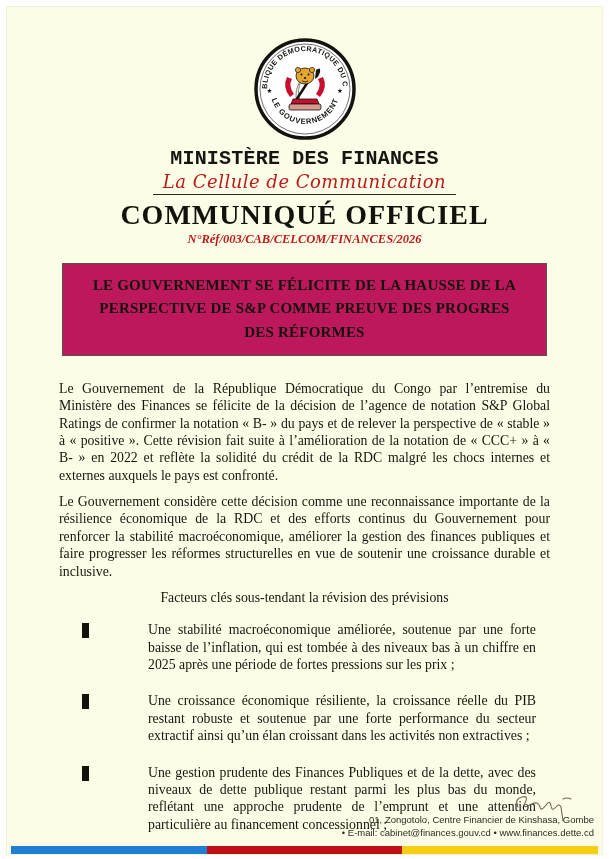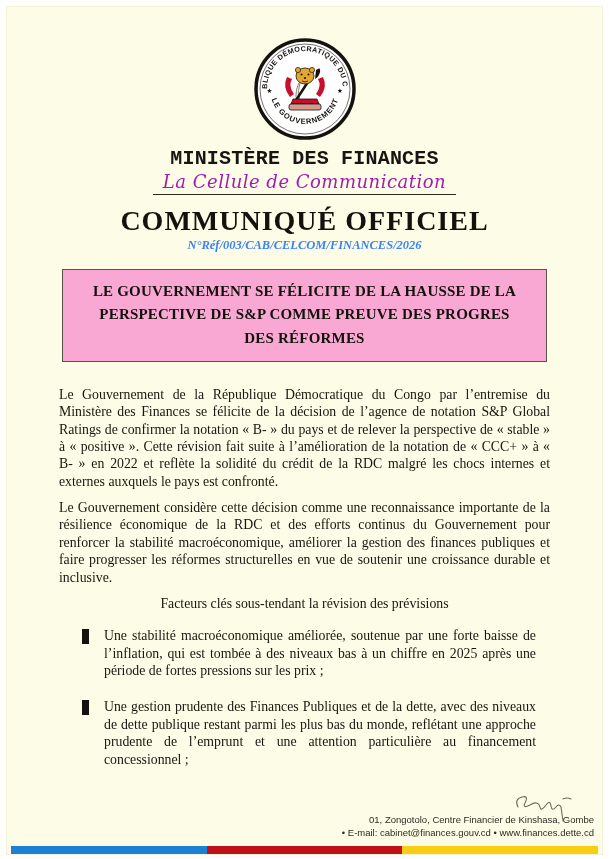--- a/index.html
+++ b/index.html
@@ -35,48 +35,48 @@
     font-size: 20px;
     letter-spacing: 0.2px;
     color: #171512;
   }
   .unit {
     display: inline-block;
     margin-top: 1px;
     font-family: "DejaVu Serif", serif;
     font-style: italic;
     font-size: 18px;
-    color: #a21caf;
+    color: #b91c1c;
     border-bottom: 1.5px solid #2a2820;
     padding: 0 10px 2px 10px;
     letter-spacing: 0.5px;
   }
   .doc-type {
-    margin-top: 10px;
+    margin-top: 4px;
     font-family: "Liberation Serif", serif;
     font-weight: 700;
     font-size: 28px;
     letter-spacing: 1px;
     color: #14120c;
   }
   .reference {
     margin-top: 1px;
     font-family: "Liberation Serif", serif;
     font-style: italic;
     font-weight: 700;
     font-size: 12.5px;
-    color: #3b82f6;
+    color: #b91c1c;
   }
 
   
   .headline-box {
     margin: 16px 55px 0 55px;
     border: 1px solid #57554a;
     padding: 10px 22px 11px 22px;
-    background: #f9a8d4;
+    background: #be185d;
   }
   .headline-box .headline {
     font-family: "Liberation Serif", serif;
     font-weight: 700;
     font-size: 15px;
     line-height: 1.55;
     color: #14120c;
     letter-spacing: 0.2px;
   }
 
@@ -93,20 +93,21 @@
     text-align: center;
     margin-bottom: 9px;
     font-size: 13.8px;
     color: #17150f;
   }
   .bullets { margin-top: 15px; }
   .bullet-item {
     display: flex;
     margin: 0 14px 19px 23px;
     text-align: justify;
+    gap: 44px;
   }
   .bullet-marker {
     flex: 0 0 7px;
     width: 7px; height: 15px;
     background: #14120c;
     margin-top: 2px;
     margin-right: 15px;
   }
   .bullet-text { flex: 1; }
 
@@ -196,20 +197,24 @@
       <p>Le Gouvernement considère cette décision comme une reconnaissance importante de la résilience économique de la RDC et des efforts continus du Gouvernement pour renforcer la stabilité macroéconomique, améliorer la gestion des finances publiques et faire progresser les réformes structurelles en vue de soutenir une croissance durable et inclusive.</p>
       <p class="section-heading">Facteurs clés sous-tendant la révision des prévisions</p>
 
       <div class="bullets">
         <div class="bullet-item">
           <div class="bullet-marker"></div>
           <div class="bullet-text">Une stabilité macroéconomique améliorée, soutenue par une forte baisse de l’inflation, qui est tombée à des niveaux bas à un chiffre en 2025 après une période de fortes pressions sur les prix ;</div>
         </div>
         <div class="bullet-item">
           <div class="bullet-marker"></div>
+          <div class="bullet-text">Une croissance économique résiliente, la croissance réelle du PIB restant robuste et soutenue par une forte performance du secteur extractif ainsi qu’un élan croissant dans les activités non extractives ;</div>
+        </div>
+        <div class="bullet-item">
+          <div class="bullet-marker"></div>
           <div class="bullet-text">Une gestion prudente des Finances Publiques et de la dette, avec des niveaux de dette publique restant parmi les plus bas du monde, reflétant une approche prudente de l’emprunt et une attention particulière au financement concessionnel ;</div>
         </div>
 
       </div>
     </div>
 
     <div class="signature">
       <svg width="70" height="45" viewBox="0 0 70 45">
         <path d="M6 22 q-4 -8 4 -10 q7 -2 3 6 q-3 6 5 2 q8 -5 10 2 q1 5 6 -2 q4 -6 5 1 q1 6 5 1 q3 -4 5 0 l2 14 M51 14 q4 -2 8 0" fill="none" stroke="#6e6a58" stroke-width="1.1" stroke-linecap="round"></path>
       </svg>

